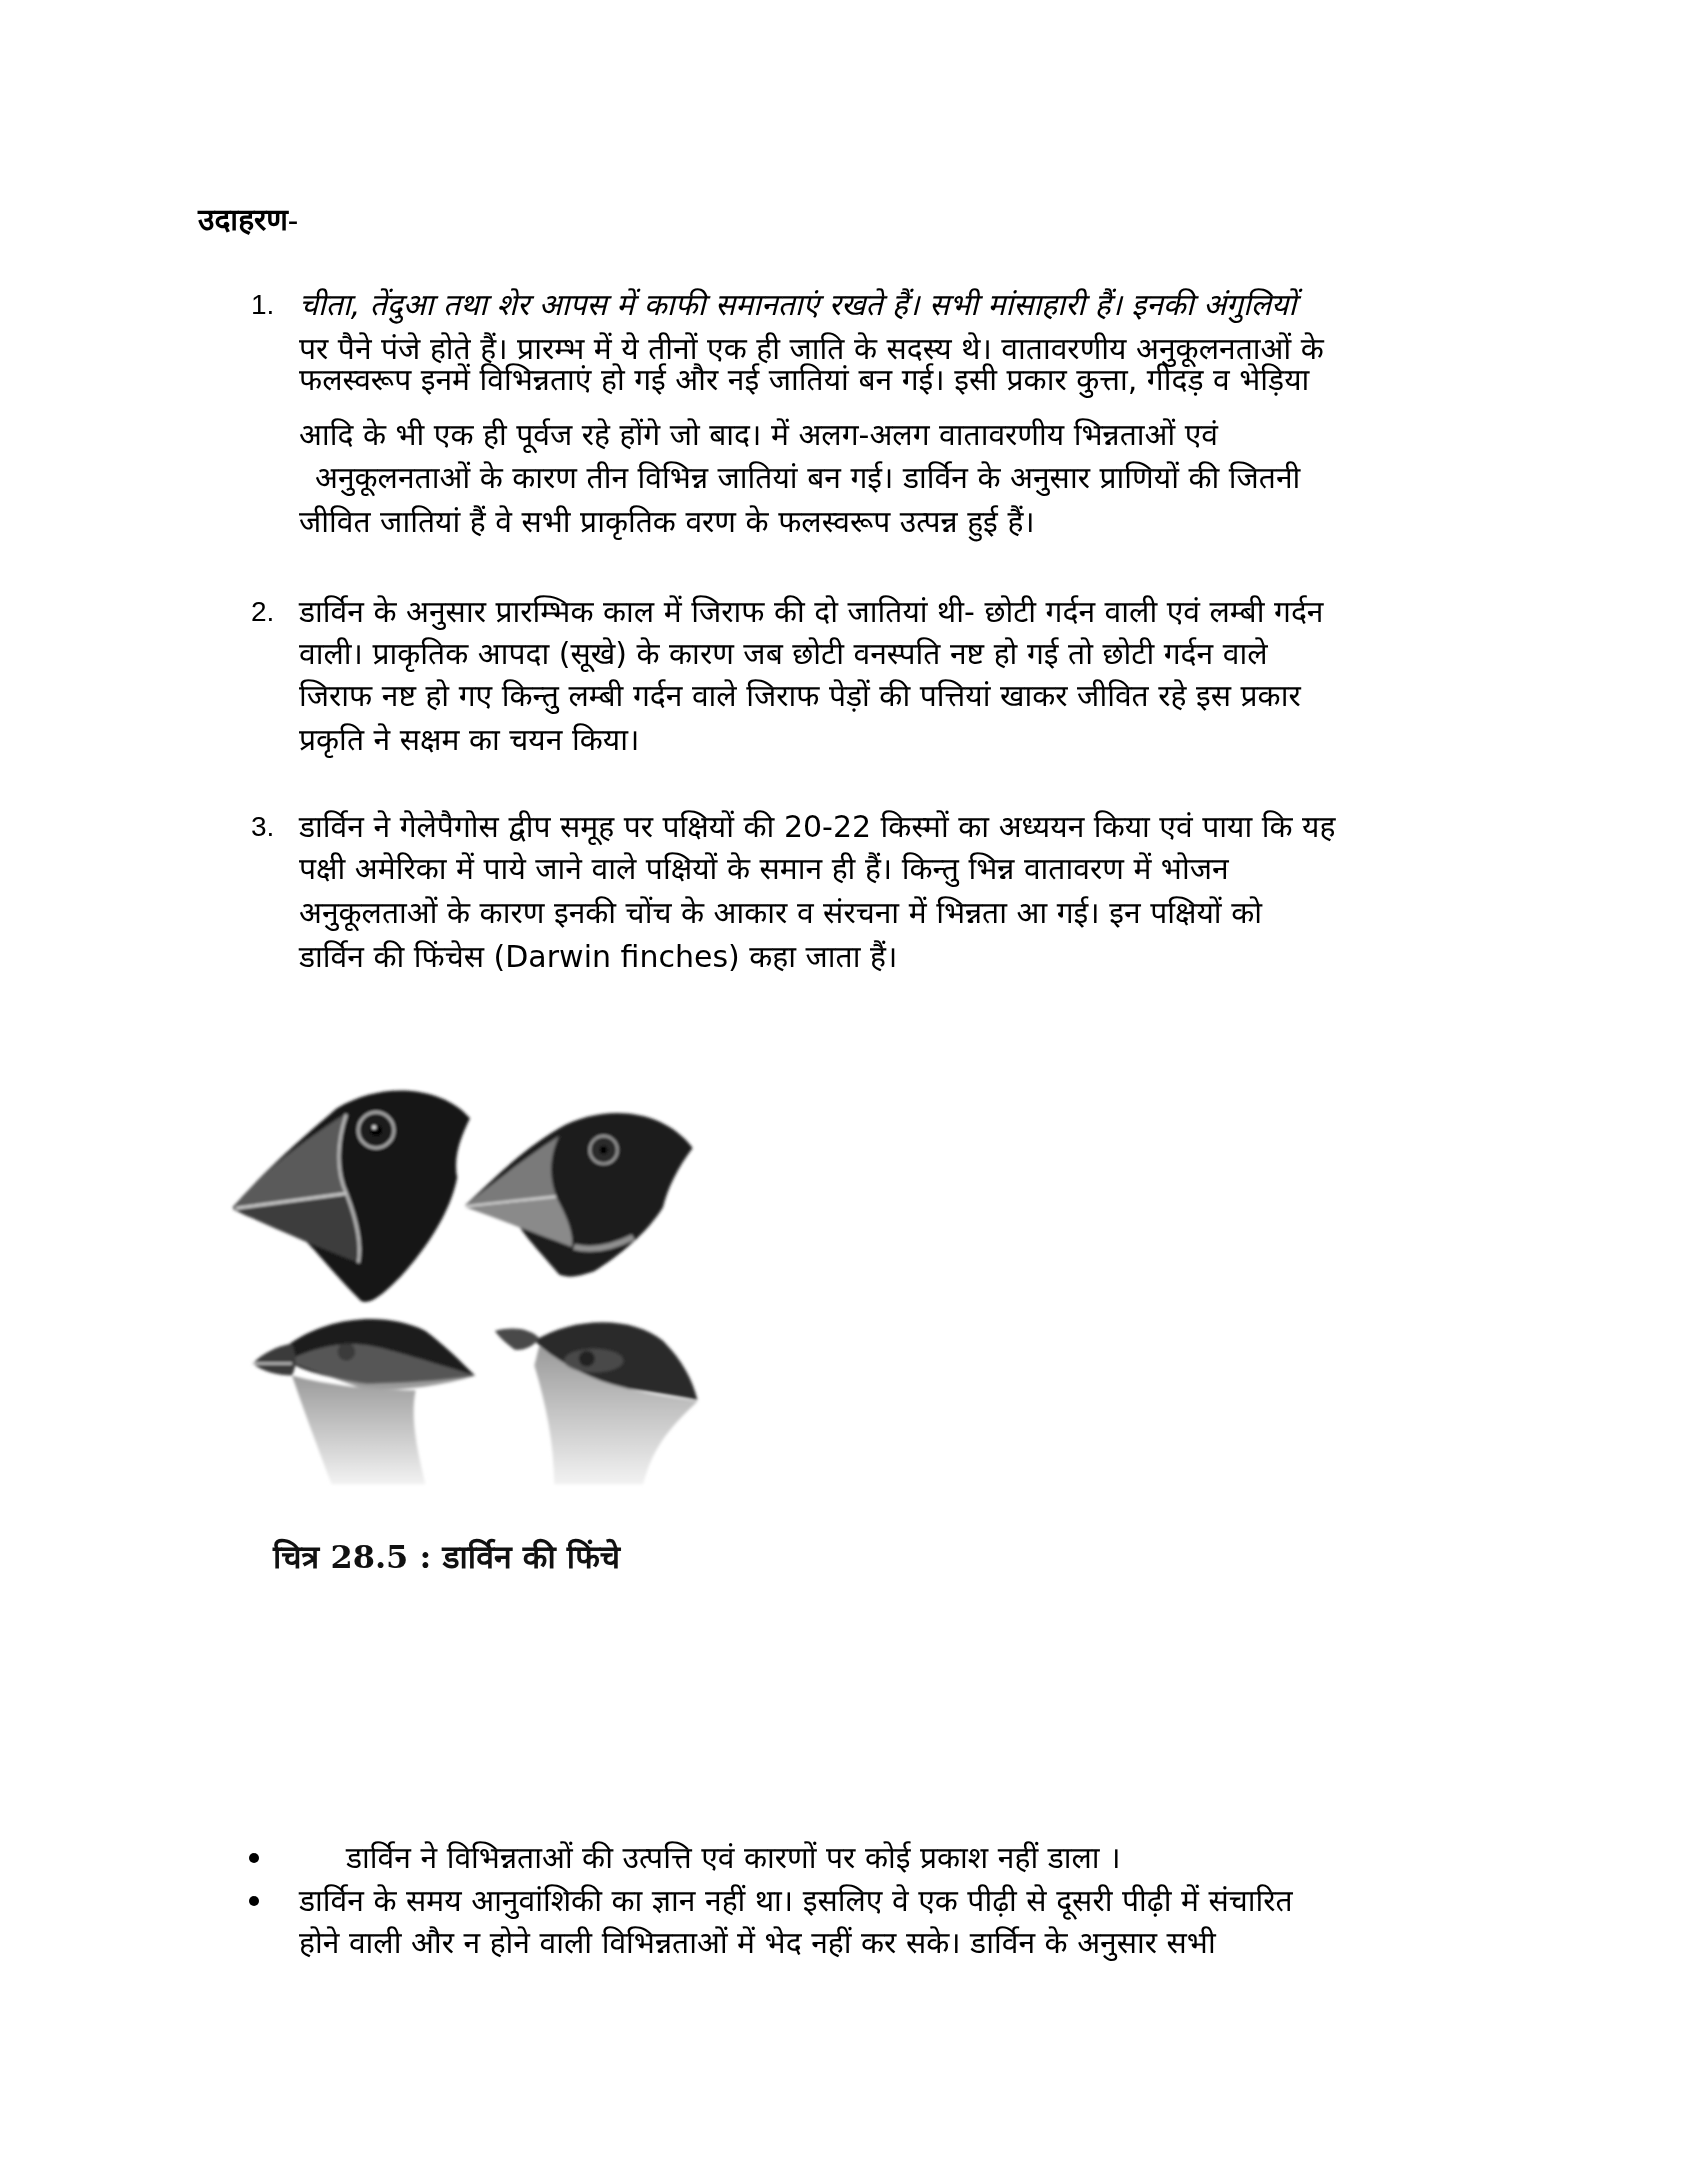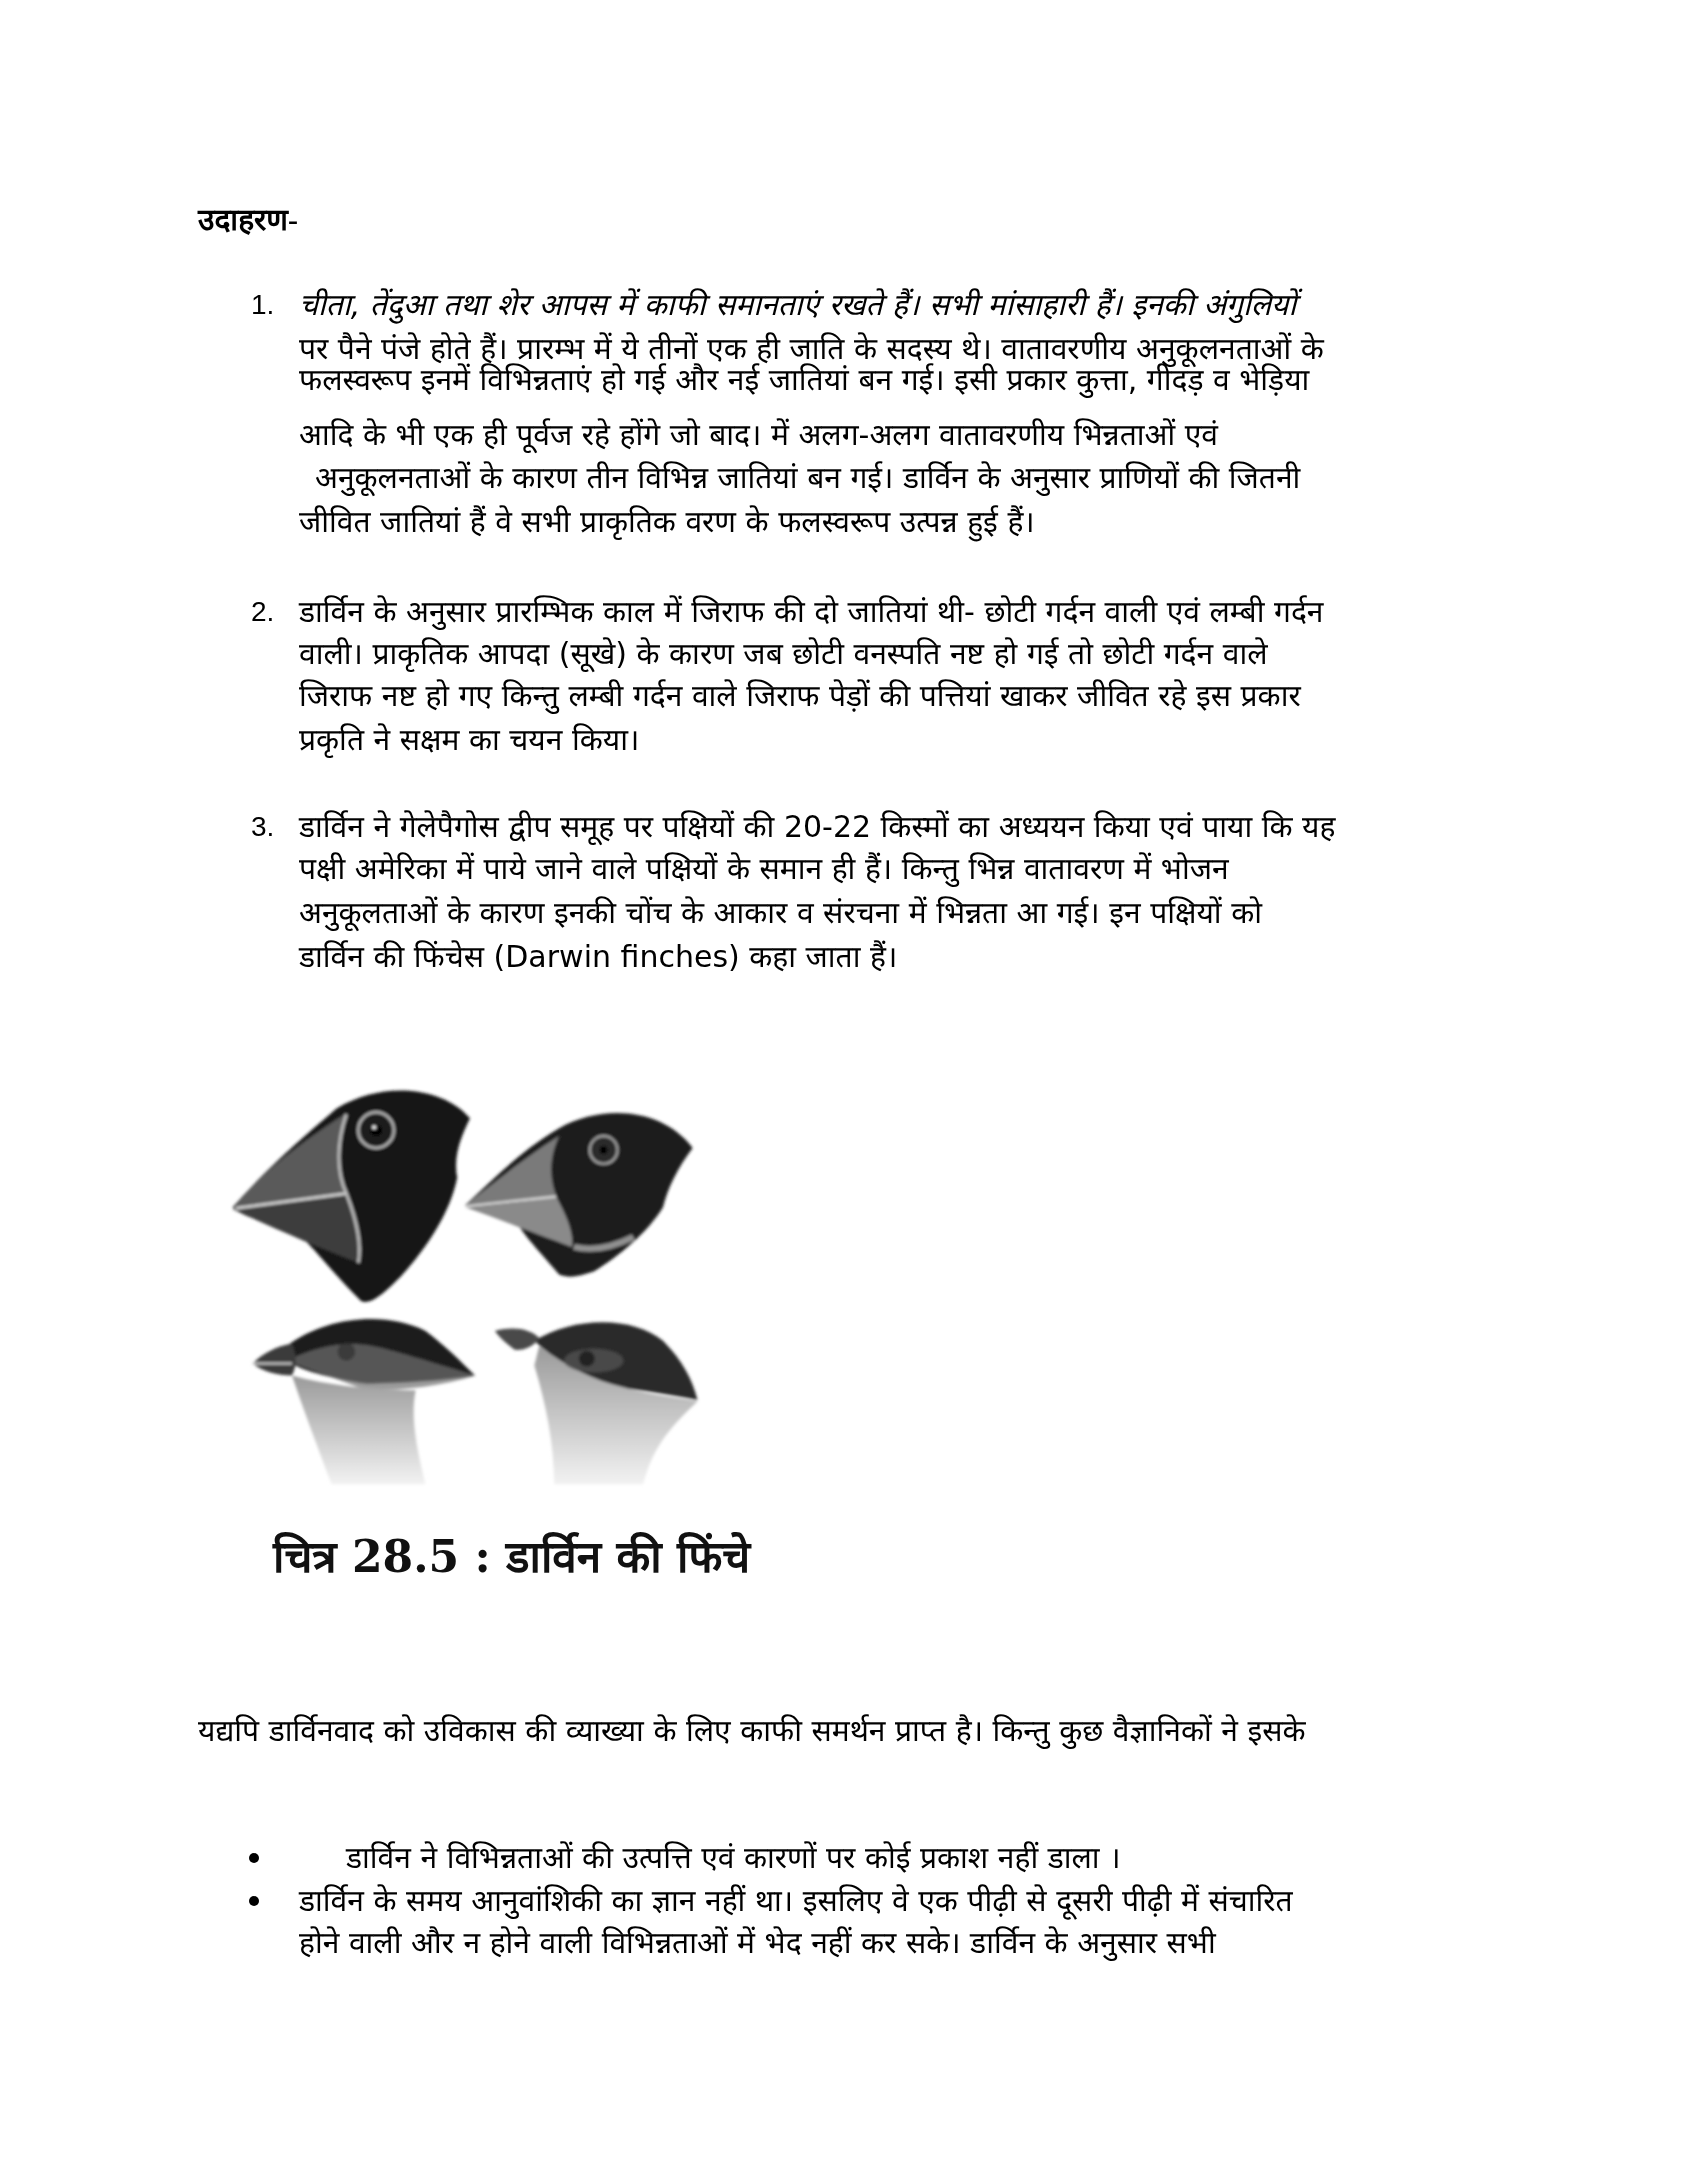--- a/index.html
+++ b/index.html
@@ -5,21 +5,21 @@
   html, body { margin: 0; padding: 0; background: #ffffff; }
   body { width: 1683px; height: 2178px; position: relative; overflow: hidden;
          font-family: "DejaVu Sans", sans-serif; color: #000; }
   .page { position: absolute; left: 0; top: 0; width: 1683px; height: 2178px; background: #fff; }
   .line { position: absolute; white-space: nowrap; font-size: 30px; line-height: 44px; height: 44px; }
   .heading { position: absolute; white-space: nowrap; font-size: 30px; font-weight: bold; line-height: 44px; }
   .marker { position: absolute; font-size: 28px; line-height: 44px; font-family: "Liberation Sans", sans-serif; }
   .bullet-dot { position: absolute; width: 10px; height: 10px; border-radius: 50%; background: #000; }
   .figure { position: absolute; left: 198px; top: 1049px; width: 554px; height: 535px; }
   .caption { position: absolute; left: 273px; top: 1535px; font-family: "DejaVu Serif", serif;
-             font-weight: bold; font-size: 44px; line-height: 44px; white-space: nowrap; color: #111; }
+             font-weight: bold; font-size: 32px; line-height: 44px; white-space: nowrap; color: #111; }
 </style>
 </head>
 <body>
 
 <div class="page">
 
   <div class="heading" style="left:198px; top:198px;font-family:Liberation Serif, serif;">उदाहरण-</div>
 
   <div>
     <span class="marker" style="left:251px; top:283px;">1.</span>
@@ -94,21 +94,20 @@
         <path d="M 300 285 C 320 280 335 283 345 292 C 340 300 330 305 320 304 C 312 298 305 292 300 285 Z" fill="#4a4a4a"></path>
         <path d="M 345 300 C 370 320 400 335 430 342 C 450 348 480 352 505 356 C 480 380 460 400 450 440 L 360 440 C 360 400 352 360 340 320 Z" fill="url(#throat)"></path>
         <ellipse cx="400" cy="315" rx="30" ry="12" fill="#555" opacity="0.7"></ellipse>
         <circle cx="393" cy="313" r="8" fill="#222"></circle>
       </g>
     </svg>
   </div>
   <div class="caption">चित्र 28.5 : डार्विन की फिंचे</div>
 
 
-  <div class="line" style="left:198px; top:1709px;">यद्यपि डार्विनवाद को उविकास की व्याख्या के लिए काफी समर्थन प्राप्त है। किन्तु कुछ वैज्ञानिकों ने इसके</div>
 
   <div>
     <span class="bullet-dot" style="left:249px; top:1853px;"></span>
     <div class="line" style="left:311px; top:1836px;margin-left:35px;">डार्विन ने विभिन्नताओं की उत्पत्ति एवं कारणों पर कोई प्रकाश नहीं डाला ।</div>
   </div>
   <div>
     <span class="bullet-dot" style="left:249px; top:1896px;"></span>
     <div class="line" style="left:299px; top:1879px;">डार्विन के समय आनुवांशिकी का ज्ञान नहीं था। इसलिए वे एक पीढ़ी से दूसरी पीढ़ी में संचारित</div>
     <div class="line" style="left:299px; top:1921px;">होने वाली और न होने वाली विभिन्नताओं में भेद नहीं कर सके। डार्विन के अनुसार सभी</div>
   </div>

